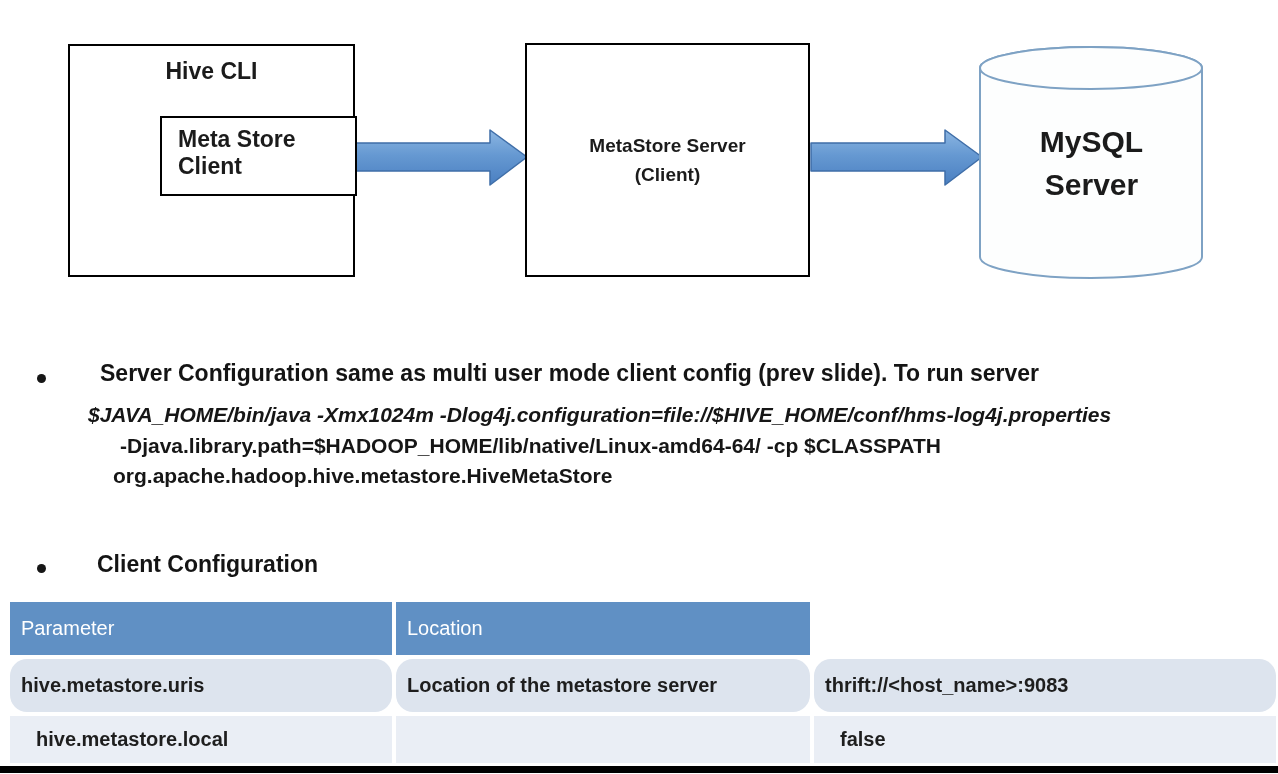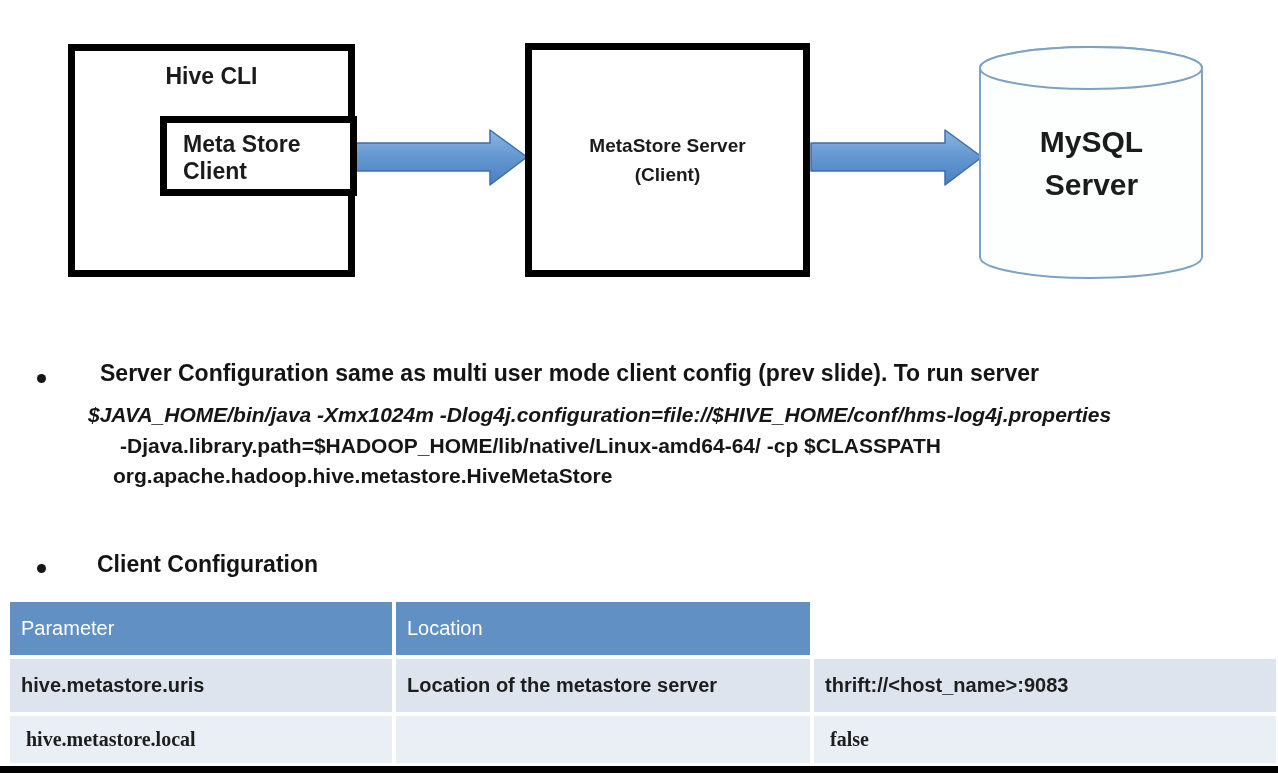--- a/index.html
+++ b/index.html
@@ -7,21 +7,21 @@
     width:1278px;height:774px;position:relative;overflow:hidden;
     background:#ffffff;
     font-family:"Liberation Sans", sans-serif;
     color:#1b1b1b;
   }
   .abs{position:absolute;}
 
   
   .box{
     position:absolute;
-    border:7px solid #000000;
+    border:2px solid #000000;
     background:#ffffff;
     box-sizing:border-box;
   }
   .box-hive{left:68px;top:44px;width:287px;height:233px;}
   .box-hive-title{
     position:absolute;left:0;top:12px;width:100%;
     text-align:center;font-size:23px;font-weight:700;color:#1b1b1b;
   }
   .box-client{
     left:160px;top:116px;width:197px;height:80px;
@@ -60,25 +60,25 @@
     display:grid;grid-template-columns:382px 414px 462px;column-gap:4px;
   }
   .t-head{margin-bottom:4px;}
   .t-head .cell{
     background:#6090c4;color:#ffffff;font-weight:400;font-size:20px;
     height:53px;display:flex;align-items:center;padding-left:11px;
   }
   .t-r1{margin-bottom:4px;}
   .t-r1 .cell{
     background:#dde4ee;height:53px;display:flex;align-items:center;
-    padding-left:11px;font-size:20px;font-weight:600;color:#1e1e1e;
+    padding-left:11px;font-size:20px;font-weight:600;color:#1e1e1e;border-radius:17px;
   }
   .t-r2 .cell{
     background:#eaeef5;height:47px;display:flex;align-items:center;
-    padding-left:16px;font-size:20px;font-weight:600;color:#1e1e1e;font-family:Liberation Serif, serif;
+    padding-left:26px;font-size:20px;font-weight:600;color:#1e1e1e;
   }
   .bottom-bar{
     position:absolute;left:0;top:766px;width:1278px;height:7px;background:#000000;
   }
 </style>
 </head>
 <body>
 
 <div class="slide">
 

